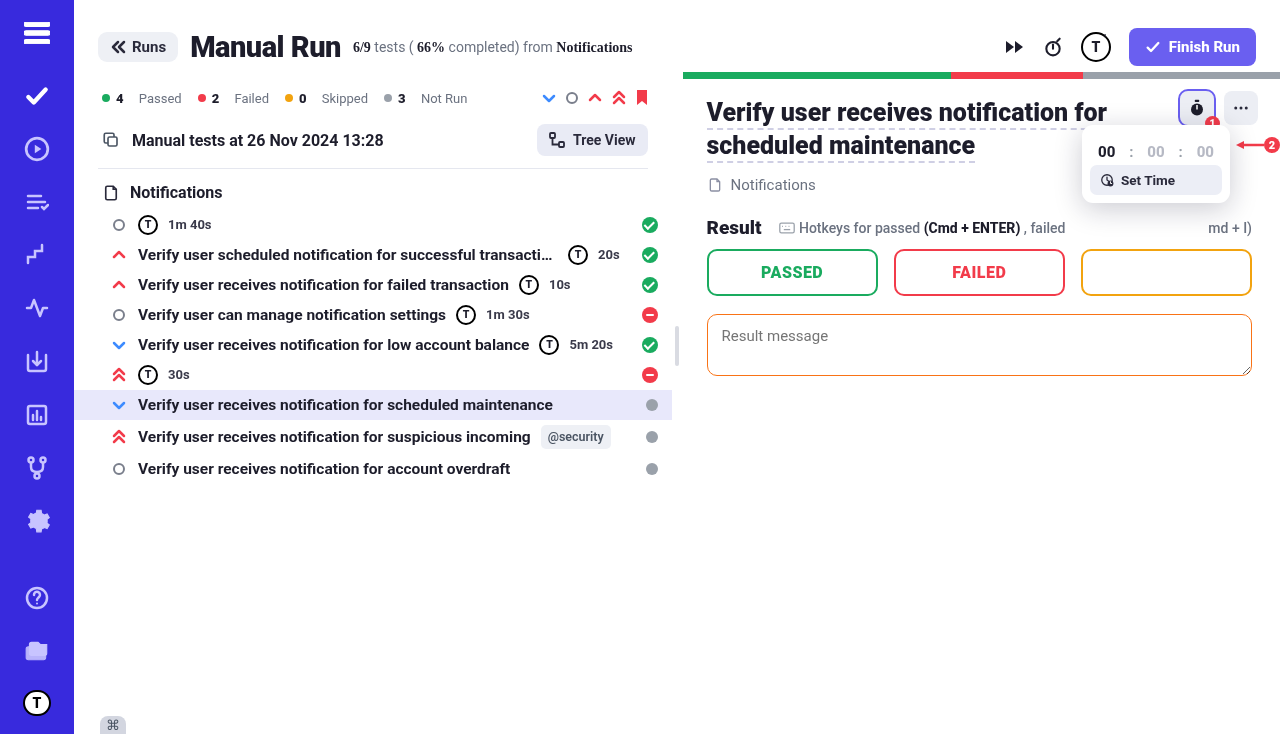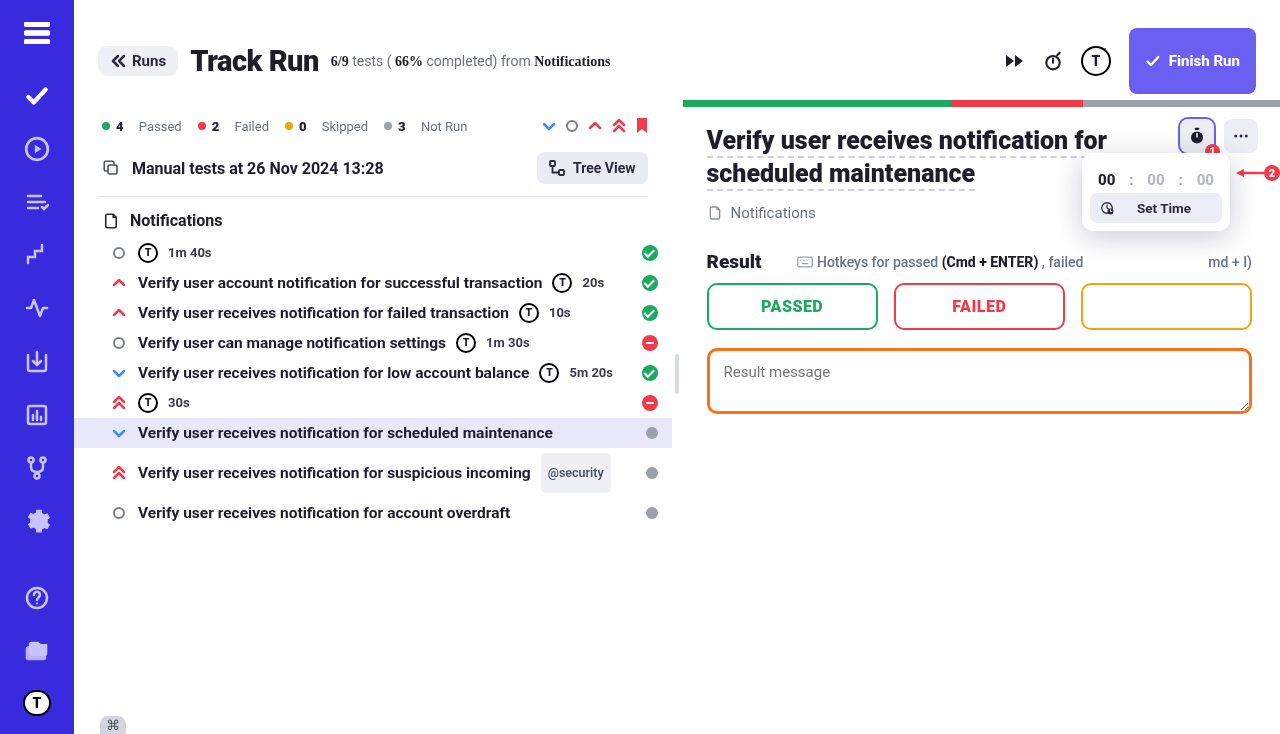--- a/index.html
+++ b/index.html
@@ -31,21 +31,21 @@
   
   .header{display:flex;align-items:center;padding:28px 24px 10px 24px;gap:12px;}
   .back-chip{display:inline-flex;align-items:center;gap:6px;background:var(--chip);border-radius:9px;padding:6px 12px;font-size:15px;font-weight:700;color:#2a2a3b;cursor:pointer;}
   .header h1{margin:0;font-size:29px;font-weight:900;letter-spacing:-.5px;}
   .sub{font-size:14px;color:var(--muted);}
   .sub b{color:var(--text);font-weight:900;font-family:Liberation Serif, serif;}
   .hdr-right{margin-left:auto;display:flex;align-items:center;gap:18px;}
   .icon-btn{cursor:pointer;display:inline-flex;align-items:center;justify-content:center;color:#1d1d2b;}
   .logo-circle{width:30px;height:30px;border-radius:50%;border:2.5px solid #000;display:flex;align-items:center;justify-content:center;font-weight:900;font-size:14px;position:relative;}
   .logo-circle::after{content:"'";position:absolute;right:3px;top:-1px;font-size:10px;font-weight:900;}
-  .finish-btn{background:var(--accent);color:#fff;border:none;border-radius:8px;padding:24px 16px;font-size:15px;font-weight:800;display:inline-flex;align-items:center;gap:8px;cursor:pointer;}
+  .finish-btn{background:var(--accent);color:#fff;border:none;border-radius:8px;padding:10px 16px;font-size:15px;font-weight:800;display:inline-flex;align-items:center;gap:8px;cursor:pointer;}
   
   .content{flex:1;display:flex;min-height:0;}
   .left{flex:1;min-width:0;padding:0 0 0 0;}
   .right{flex:1;min-width:0;border-left:1px solid transparent;position:relative;}
   .split-gutter{width:10px;display:flex;align-items:flex-start;justify-content:center;padding-top:250px;}
   .gutter-handle{width:4px;height:40px;background:#d9dbe2;border-radius:2px;}
   
   .row-stats{display:flex;align-items:center;padding:14px 24px 10px 28px;font-size:13px;color:var(--text);gap:16px;}
   .stat{display:inline-flex;align-items:center;gap:6px;}
   .dot{width:8px;height:8px;border-radius:50%;display:inline-block;}
@@ -60,54 +60,54 @@
   .divider{height:1px;background:#e5e7ef;margin:4px 24px 0 24px;}
   
   .folder-row{display:flex;align-items:center;gap:10px;padding:14px 24px 8px 28px;font-size:16px;font-weight:700;}
   
   .tests{display:flex;flex-direction:column;}
   .test-row{display:flex;align-items:center;gap:10px;padding:5px 14px 5px 36px;font-size:15.5px;line-height:20px;border-radius:0;}
   .test-row.active{background:var(--highlight);}
   .tr-prio{width:18px;display:flex;justify-content:center;color:var(--muted);}
   .tr-name{flex:0 1 auto;white-space:nowrap;overflow:hidden;text-overflow:ellipsis;font-weight:700;color:#1d1d2b;max-width:420px;cursor:pointer;}
   .tr-time{font-size:13px;color:#3a3a4a;font-weight:700;}
-  .tr-tag{background:#eef0f5;border-radius:5px;padding:10px 7px;font-size:12.5px;color:#4b5563;font-weight:600;}
+  .tr-tag{background:#eef0f5;border-radius:5px;padding:2px 7px;font-size:12.5px;color:#4b5563;font-weight:600;}
   .tr-status{margin-left:auto;display:flex;align-items:center;}
   .status-pass{width:16px;height:16px;border-radius:50%;background:var(--green);display:inline-flex;align-items:center;justify-content:center;}
   .status-fail{width:16px;height:16px;border-radius:50%;background:var(--red);display:inline-flex;align-items:center;justify-content:center;}
   .status-none{width:12px;height:12px;border-radius:50%;background:#9aa1aa;}
   .status-pass::after{content:"";width:8px;height:4px;border-left:2px solid #fff;border-bottom:2px solid #fff;transform:rotate(-45deg) translate(0,-1px);}
   .status-fail::after{content:"";width:8px;height:2px;background:#fff;border-radius:1px;}
   
   .right-inner{padding:18px 28px 0 24px;position:relative;}
   .detail-title{font-size:25px;font-weight:900;line-height:1.3;border-bottom:2px dashed #cfcfe4;display:inline;padding-bottom:1px;}
   .title-wrap{padding-right:90px;}
   .detail-actions{position:absolute;top:12px;right:22px;display:flex;gap:10px;}
   .round-btn{width:34px;height:34px;border-radius:8px;background:#eceef4;display:flex;align-items:center;justify-content:center;cursor:pointer;position:relative;}
   .round-btn.active{outline:2px solid var(--accent);}
   .badge{position:absolute;bottom:-6px;right:-6px;background:var(--red);color:#fff;font-size:10px;font-weight:900;border-radius:8px;width:15px;height:15px;display:flex;align-items:center;justify-content:center;}
   .detail-bc{display:flex;align-items:center;gap:8px;color:var(--muted);font-size:15px;margin-top:14px;}
-  .result-label{font-size:19px;font-weight:900;margin-top:28px;display:flex;align-items:center;gap:36px;}
+  .result-label{font-size:19px;font-weight:900;margin-top:22px;display:flex;align-items:center;gap:18px;}
   .hotkey-text{font-size:14px;color:var(--muted);font-weight:500;}
   .hotkey-text b{color:#1d1d2b;font-weight:800;}
   .result-btns{display:flex;gap:16px;margin-top:10px;}
   .res-btn{flex:1;border-radius:10px;padding:12px 0;text-align:center;font-weight:900;font-size:16px;letter-spacing:.5px;cursor:pointer;background:#fff;}
   .res-btn.passed{border:2px solid var(--green);color:var(--green);}
   .res-btn.failed{border:2px solid var(--red);color:var(--red);}
   .res-btn.skipped{border:2px solid var(--amber);color:var(--amber);position:relative;overflow:hidden;}
-  .msg-box{margin-top:18px;border:3px solid #f97316;border-radius:10px;min-height:50px;padding:12px 14px;color:#9aa1aa;font-size:15px;resize:vertical;width:100%;font-family:inherit;outline:none;}
+  .msg-box{margin-top:18px;border:1px solid #f97316;border-radius:10px;min-height:50px;padding:12px 14px;color:#9aa1aa;font-size:15px;resize:vertical;width:100%;font-family:inherit;outline:none;}
   
   .popover{position:absolute;top:46px;right:50px;width:148px;background:#fff;border-radius:11px;box-shadow:0 6px 28px rgba(20,20,50,.22);padding:8px;z-index:10;}
   .track-btn{background:var(--red);border:none;color:#fff;width:100%;border-radius:7px;padding:8px 10px;text-align:left;font-size:14px;font-weight:700;display:flex;align-items:center;gap:10px;cursor:pointer;}
   .track-dot{width:8px;height:8px;border-radius:50%;background:#fff;}
   .time-inputs{display:flex;align-items:center;justify-content:space-between;padding:10px 8px 4px 8px;font-size:15px;font-weight:800;}
   .time-inputs .sep{color:#9aa1aa;font-weight:700;}
   .time-inputs .hh{color:#1d1d2b;}
   .time-inputs .mm,.time-inputs .ss{color:#b6b9c4;}
-  .settime-btn{width:100%;border:none;background:#eceef6;border-radius:7px;padding:7px 10px;text-align:left;font-size:13.5px;font-weight:700;display:flex;align-items:center;gap:23px;cursor:pointer;color:#2a2a3b;}
+  .settime-btn{width:100%;border:none;background:#eceef6;border-radius:7px;padding:7px 10px;text-align:left;font-size:13.5px;font-weight:700;display:flex;align-items:center;gap:7px;cursor:pointer;color:#2a2a3b;}
   .annot-arrow{position:absolute;top:58px;right:0px;display:flex;align-items:center;color:var(--red);}
   .annot-badge{background:var(--red);color:#fff;font-size:11px;font-weight:900;border-radius:50%;width:16px;height:16px;display:flex;align-items:center;justify-content:center;}
   
   .progress{height:7px;display:flex;margin:20px 0 0 0;}
   .progress .seg.green{background:var(--green);} .progress .seg.red{background:var(--red);} .progress .seg.gray{background:#9aa1aa;}
   
   .hk-key{position:absolute;bottom:0px;left:100px;width:26px;height:18px;border-radius:8px 8px 0 0;background:#d3d6e0;display:flex;align-items:center;justify-content:center;font-size:14px;color:#4b5563;}
   
   .pri-empty{width:12px;height:12px;border:2px solid #7a7f8c;border-radius:50%;}
   
@@ -203,21 +203,21 @@
 
   <div class="main">
     <div class="header">
       <div class="back-chip">
         <svg width="16" height="14" viewBox="0 0 16 14" fill="none" stroke="#2a2a3b" stroke-width="2.5" stroke-linecap="round" stroke-linejoin="round">
             <polyline points="8 2 3 7 8 12"></polyline>
             <polyline points="14 2 9 7 14 12"></polyline>
           </svg>
         <span>Runs</span>
       </div>
-      <h1>Track Run</h1>
+      <h1>Manual Run</h1>
       <div class="sub">
         <b>6/9</b><span> tests ( </span><b>66%</b><span> completed) from </span><b>Notifications</b>
       </div>
       <div class="hdr-right">
         <div class="icon-btn">
           <svg width="20" height="16" viewBox="0 0 20 16" fill="#1d1d2b">
               <polygon points="1,2 9,8 1,14"></polygon>
               <polygon points="10,2 18,8 10,14"></polygon>
             </svg>
         </div>
@@ -311,21 +311,21 @@
               <span class="tr-status">
                 <span class="status-pass"></span>
               </span>
             </div>
             <div class="test-row">
               <span class="tr-prio">
                 <svg width="14" height="14" viewBox="0 0 14 14" fill="none" stroke="#f23b4a" stroke-width="2.5" stroke-linecap="round" stroke-linejoin="round">
                   <polyline points="2 9 7 4 12 9"></polyline>
                 </svg>
               </span>
-              <span class="tr-name">Verify user account notification for successful transaction</span>
+              <span class="tr-name">Verify user scheduled notification for successful transaction</span>
               <span class="mini-t">T</span>
               <span class="tr-time">20s</span>
               <span class="tr-status">
                 <span class="status-pass"></span>
               </span>
             </div>
             <div class="test-row">
               <span class="tr-prio">
                 <svg width="14" height="14" viewBox="0 0 14 14" fill="none" stroke="#f23b4a" stroke-width="2.5" stroke-linecap="round" stroke-linejoin="round">
                   <polyline points="2 9 7 4 12 9"></polyline>

